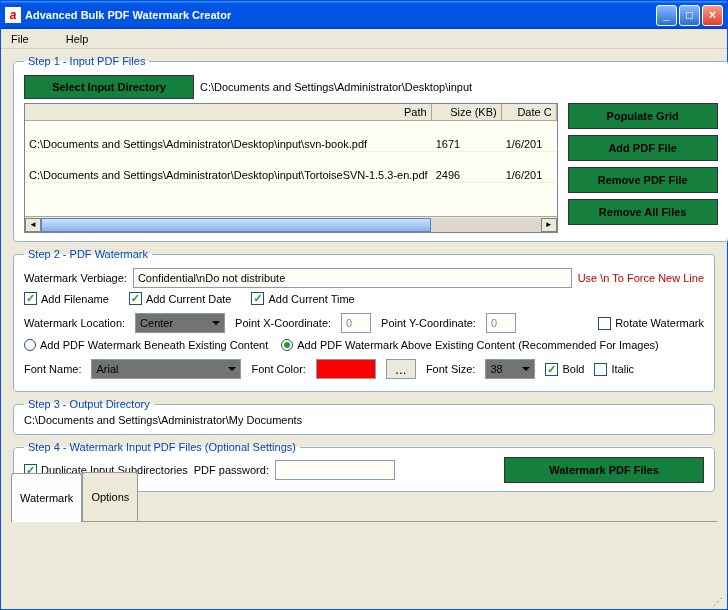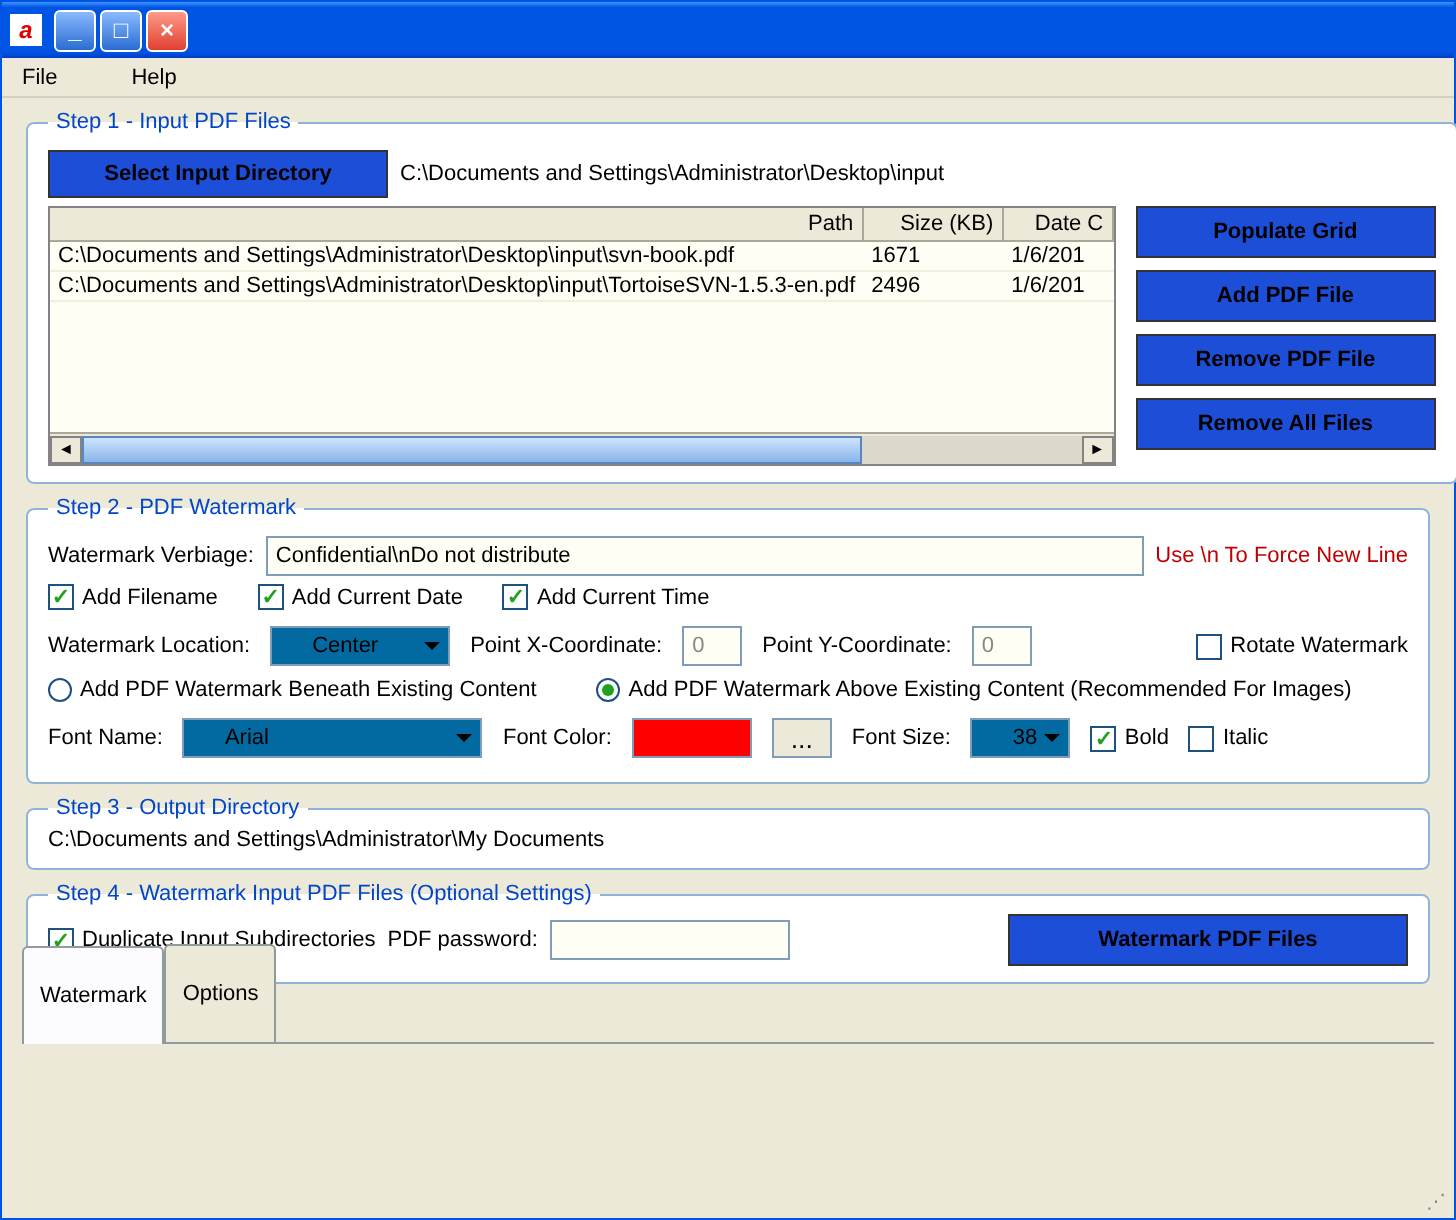--- a/index.html
+++ b/index.html
@@ -9,60 +9,61 @@
   .titlebar .icon { width: 16px; height: 16px; background: #fff; margin-right: 4px; display: inline-flex; align-items: center; justify-content: center; color: #d00; font-size: 12px; font-style: italic; font-weight: bold; }
   .titlebar .title { flex: 1; }
   .titlebar .ctrl { width: 21px; height: 21px; margin-left: 2px; border: 1px solid #fff; border-radius: 3px; display: flex; align-items: center; justify-content: center; font-weight: bold; font-size: 12px; }
   .ctrl-min, .ctrl-max { background: linear-gradient(to bottom, #8ab9ff, #2a6dd2); }
   .ctrl-close { background: linear-gradient(to bottom, #ff9a8a, #e04030); }
   .menubar { height: 20px; background: #ece9d8; border-bottom: 1px solid #d4d0c8; display: flex; align-items: center; padding: 0 4px; gap: 25px; }
   .menubar span { padding: 2px 6px; }
   .client { flex: 1; padding: 6px 10px 4px 10px; display: flex; flex-direction: column; }
   fieldset { border: 1px solid #8fb3d9; border-radius: 4px; padding: 8px 10px; margin-bottom: 6px; background: #fff; }
   legend { color: #0046c7; font-size: 11px; padding: 0 4px; }
-  .btn { background: #1d4ed8; border: 1px solid #333; font-size: 11px; font-weight: bold; padding: 2px 6px; cursor: pointer; text-align: center; }
+  .btn { background: #15803d; border: 1px solid #333; font-size: 11px; font-weight: bold; padding: 2px 6px; cursor: pointer; text-align: center; }
   .row { display: flex; align-items: center; gap: 6px; margin-bottom: 4px; }
   .path-text { font-size: 11px; color: #000; }
   .grid-wrap { display: flex; gap: 10px; }
   .grid { border: 1px solid #848284; flex: 1; height: 130px; display: flex; flex-direction: column; background: #fffef5; }
   .grid-head { display: flex; background: #ece9d8; border-bottom: 1px solid #aca899; font-size: 11px; }
   .grid-head .col { border-right: 1px solid #aca899; padding: 2px 4px; text-align: right; }
   .grid-body { flex: 1; overflow: hidden; }
   .grid-row { display: flex; font-size: 11px; border-bottom: 1px solid #f2efde; }
-  .grid-row .cell { padding: 1px 4px; overflow: hidden; white-space: nowrap; }
+  .grid-row .cell { padding: 1px 4px; overflow: hidden; white-space: nowrap; margin-top: 16px; }
   .col-path { flex: 1; }
   .col-size { width: 70px; }
   .col-date { width: 55px; }
   .grid-hscroll { height: 16px; background: #ece9d8; display: flex; align-items: center; border-top: 1px solid #aca899; }
   .sb-btn { width: 16px; height: 14px; background: #ece9d8; border: 1px solid #848284; display: flex; align-items: center; justify-content: center; font-size: 8px; }
   .sb-track { flex: 1; height: 14px; background: #dcd8cc; position: relative; }
   .sb-thumb { position: absolute; left: 0; top: 0; width: 78%; height: 100%; background: linear-gradient(to bottom,#cde3ff,#8ab5e8); border: 1px solid #5a86c0; }
   .side-btns { display: flex; flex-direction: column; gap: 6px; width: 150px; }
   .side-btns .btn { height: 26px; }
   .textbox { background: #fffef5; border: 1px solid #7f9db9; padding: 2px 4px; font-size: 11px; height: 20px; }
   .chk, .rdo { display: flex; align-items: center; gap: 4px; font-size: 11px; }
   .chk .box { width: 13px; height: 13px; border: 1px solid #1c5180; background: #fff; display: flex; align-items: center; justify-content: center; color: #21a121; font-size: 11px; font-weight: bold; }
   .rdo .circ { width: 12px; height: 12px; border: 1px solid #1c5180; border-radius: 50%; background: #fff; display: flex; align-items: center; justify-content: center; }
   .rdo .dot { width: 6px; height: 6px; background: #21a121; border-radius: 50%; }
-  .dropdown { background: #0369a1; border: 1px solid #7f9db9; height: 20px; display: flex; align-items: center; padding: 0 20px; font-size: 11px; min-width: 50px; position: relative; }
+  .dropdown { background: #737373; border: 1px solid #7f9db9; height: 20px; display: flex; align-items: center; padding: 0 4px; font-size: 11px; min-width: 50px; position: relative; }
   .dropdown::after { content: ""; position: absolute; right: 4px; width: 0; height: 0; border-left: 4px solid transparent; border-right: 4px solid transparent; border-top: 4px solid #000; }
   .red-hint { color: #c00000; font-size: 11px; }
   .color-swatch { width: 60px; height: 20px; border: 1px solid #7f9db9; }
   .small-btn { width: 30px; height: 20px; background: #ece9d8; border: 1px solid #7f9db9; text-align: center; cursor: pointer; }
   .tabs { height: 20px; display: flex; align-items: flex-end; border-bottom: 1px solid #919b9c; margin-top: 4px; }
   .tab { padding: 18px 8px; border: 1px solid #919b9c; border-bottom: none; background: #ece9d8; margin-right: 0; font-size: 11px; border-radius: 3px 3px 0 0; }
   .tab.active { background: #fcfcfe; position: relative; top: 1px; }
   .resize-grip { position: absolute; right: 4px; bottom: 2px; font-size: 10px; color: #888; }
 </style>
 </head>
 <body>
 
 <div class="window">
   <div class="titlebar">
     <span class="icon">a</span>
+    <span class="title">Advanced Bulk PDF Watermark Creator</span>
     <div class="ctrl ctrl-min">_</div>
     <div class="ctrl ctrl-max">□</div>
     <div class="ctrl ctrl-close">×</div>
   </div>
 
   <div class="menubar">
     <span>File</span>
     <span>Help</span>
   </div>
 
@@ -139,21 +140,21 @@
         <span>Point X-Coordinate:</span>
         <input class="textbox" style="width: 30px; color: rgb(136, 136, 136);" value="0">
         <span>Point Y-Coordinate:</span>
         <input class="textbox" style="width: 30px; color: rgb(136, 136, 136);" value="0">
         <div style="flex:1"></div>
         <label class="chk">
             <span class="box"></span>
             <span>Rotate Watermark</span>
           </label>
       </div>
-      <div class="row" style="gap:30px; margin-top:6px;">
+      <div class="row" style="gap:13px; margin-top:6px;">
         <label class="rdo">
             <span class="circ"></span>
             <span>Add PDF Watermark Beneath Existing Content</span>
           </label>
         <label class="rdo">
             <span class="circ">
               <span class="dot"></span>
             </span>
             <span>Add PDF Watermark Above Existing Content (Recommended For Images)</span>
           </label>

